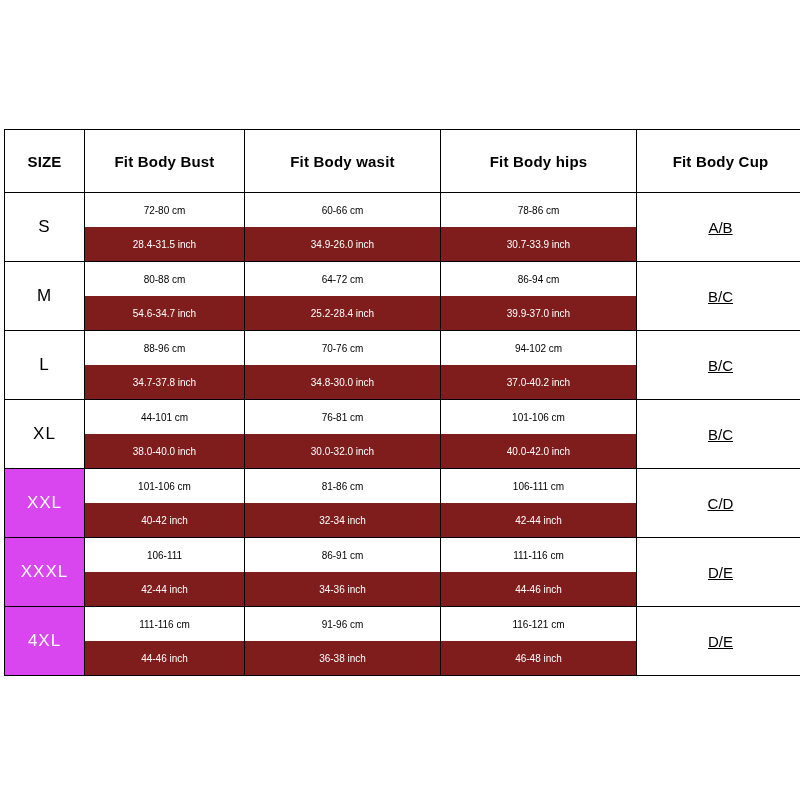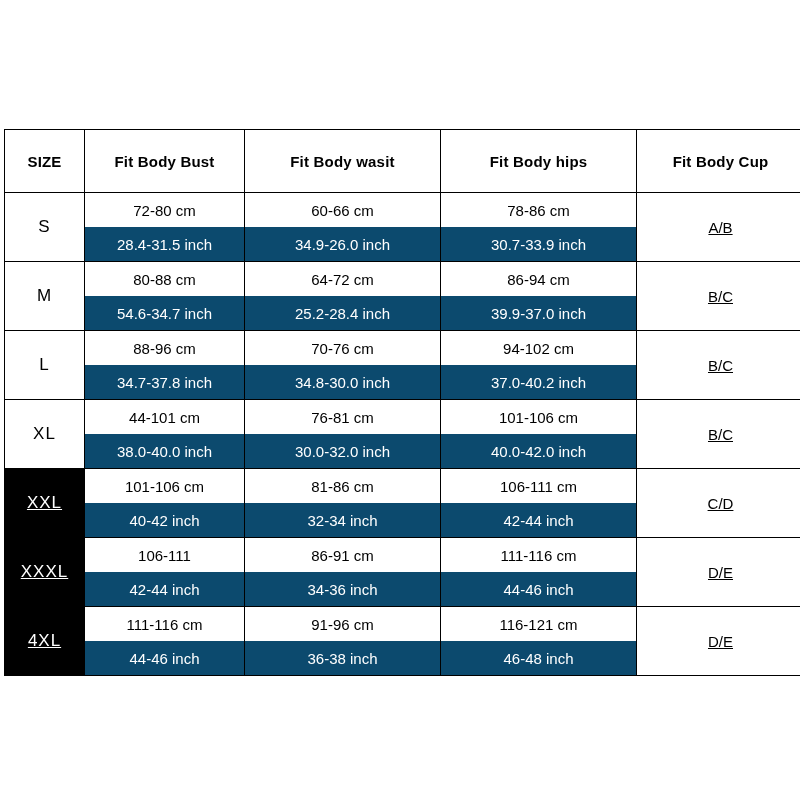--- a/index.html
+++ b/index.html
@@ -58,34 +58,33 @@
     padding-left: 10px;
   }
 
   
   td.size-cell {
     font-size: 17px;
     letter-spacing: 1px;
     background: #ffffff;
   }
   td.size-cell.inv {
-    background: #000000;
+    background: #d946ef;
     color: #ffffff;
-    text-decoration: underline;
   }
 
   
   td.meas {
     height: 34px;
-    font-size: 15px;
+    font-size: 10px;
     background: #ffffff;
     color: #000000;
   }
   td.meas.inv {
-    background: #0c4a6e;
+    background: #7f1d1d;
     color: #ffffff;
   }
   
   td.meas.top { border-bottom: none; }
   td.meas.bottom { border-top: none; }
 
   td.cup-cell {
     font-size: 15px;
     text-decoration: underline;
   }

